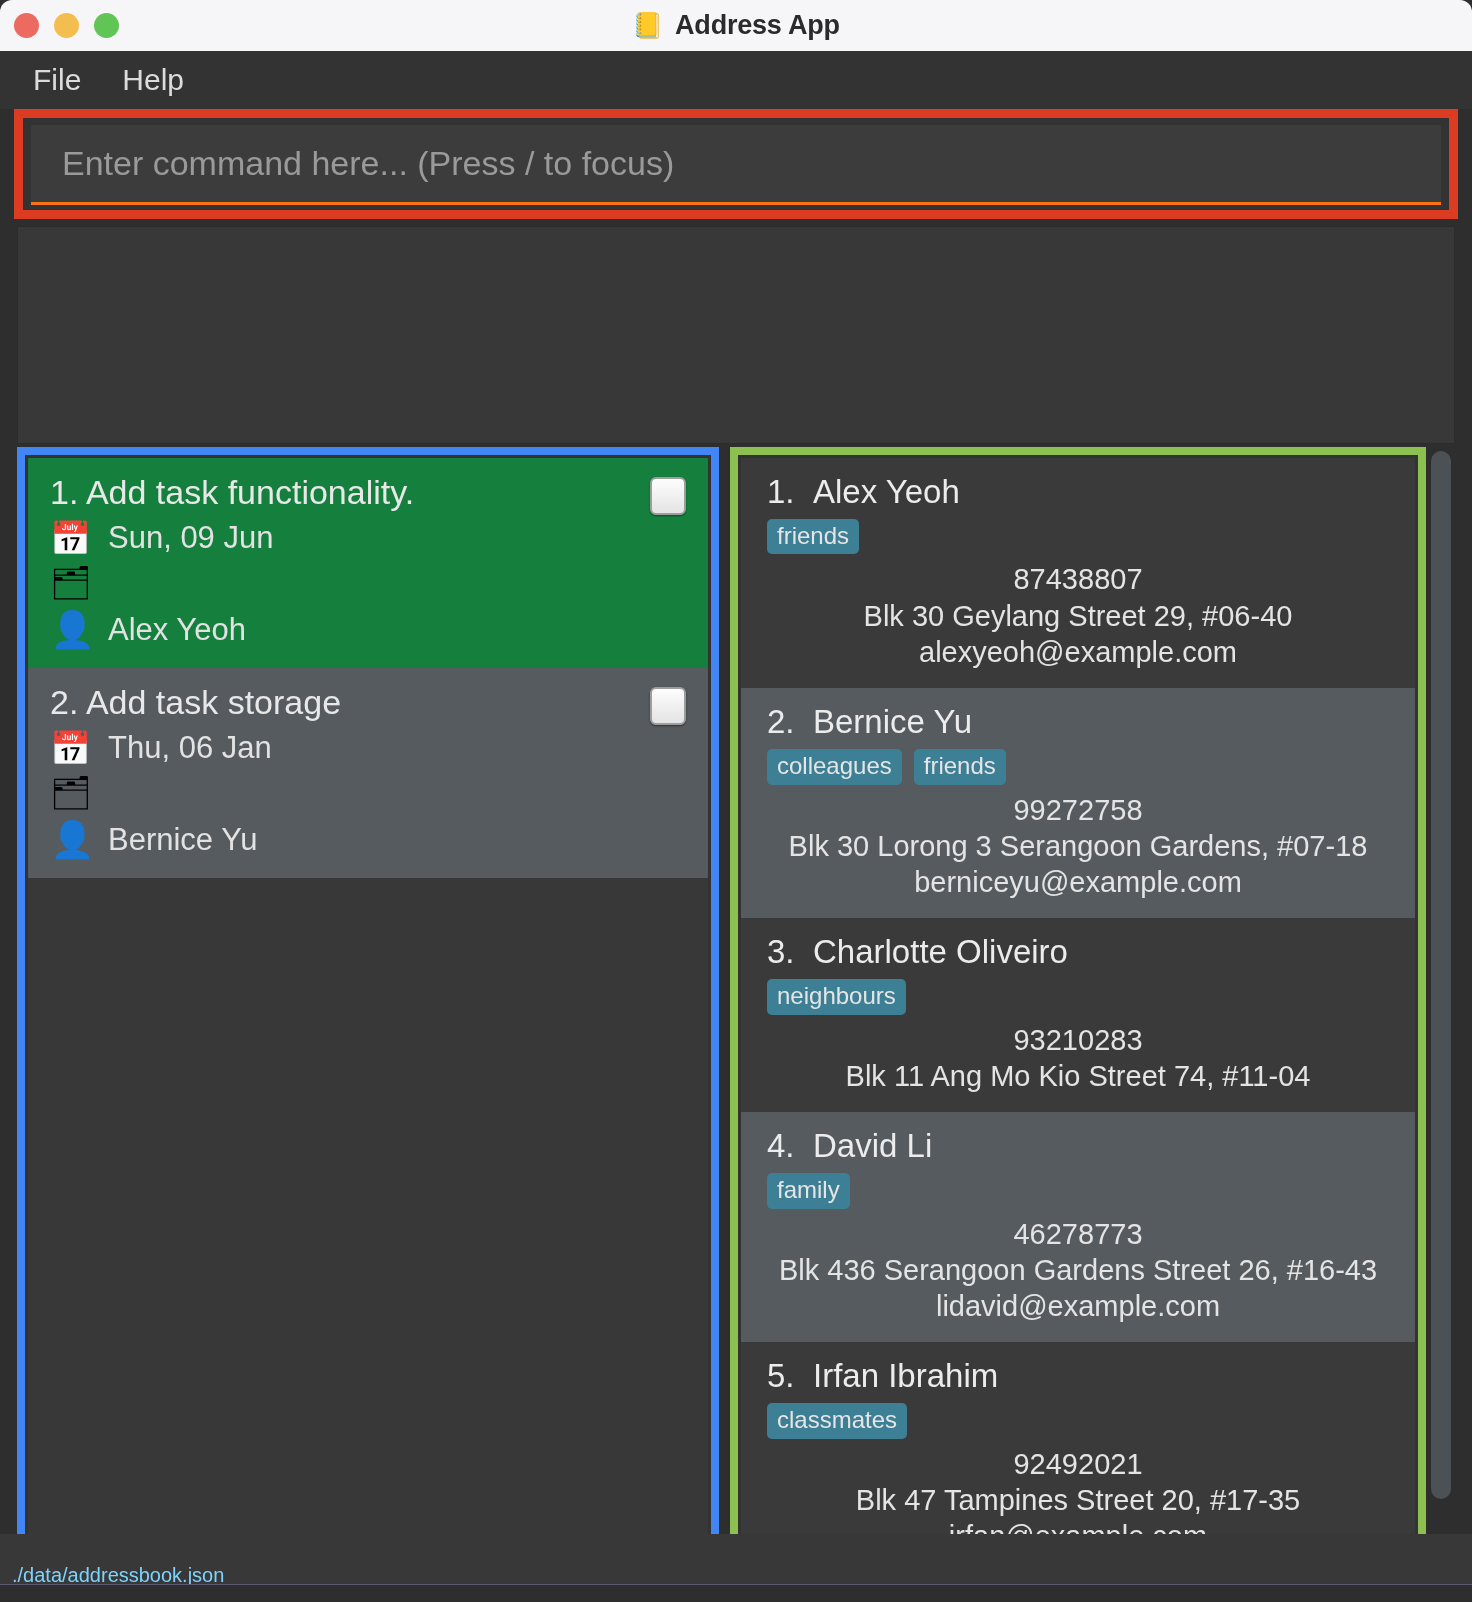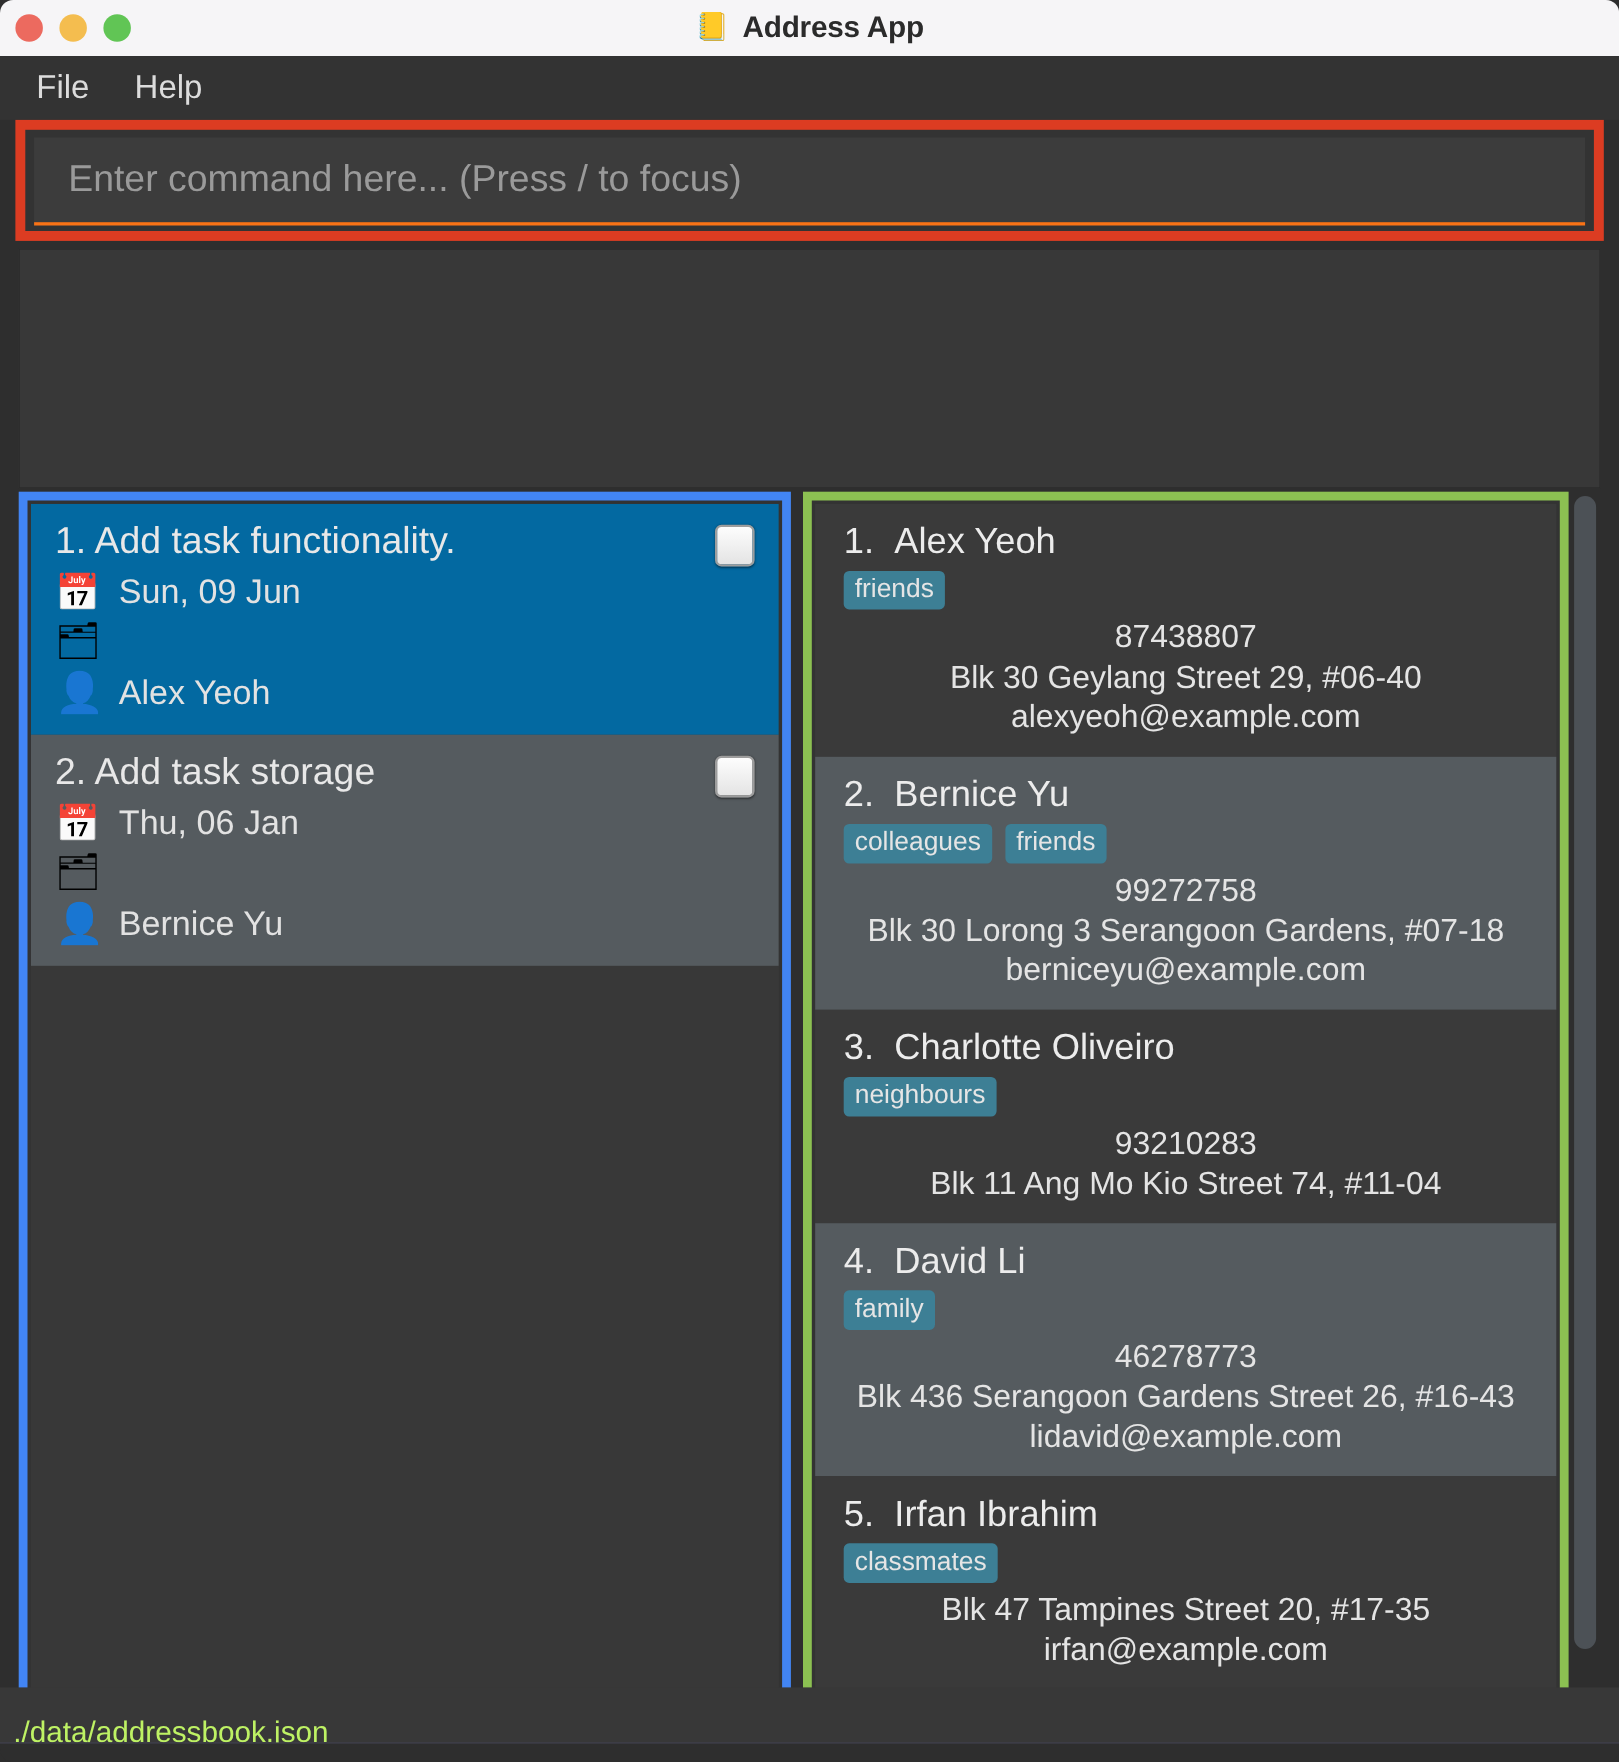--- a/index.html
+++ b/index.html
@@ -131,21 +131,21 @@
   .tasks-list {
     position: absolute;
     inset: 3px;
     background: #383838;
     overflow: hidden;
   }
   .task-card {
     position: relative;
     padding: 14px 22px 20px 22px;
   }
-  .task-card.odd  { background: #0369a1; }
+  .task-card.odd  { background: #15803d; }
   .task-card.even { background: #555b5f; }
 
   .task-title {
     font-size: 34px;
     color: #e8e8e8;
     font-weight: 400;
     line-height: 1.18;
     margin-bottom: 4px;
   }
   .task-row {
@@ -251,22 +251,22 @@
     bottom: 18px;
     width: 1472px;
     height: 50px;
     background: #383838;
     display: flex;
     align-items: center;
     padding-left: 12px;
     overflow: hidden;
   }
   .status-text {
-    color: #bef264;
-    font-size: 27px;
+    color: #7dd3fc;
+    font-size: 20px;
     font-weight: 300;
     position: relative;
     top: 16px;
   }
   .window-bottom {
     position: absolute;
     left: 0; bottom: 0;
     width: 1472px;
     height: 18px;
     background: #2e2e2e;
@@ -401,20 +401,21 @@
       </div>
 
       <div class="contact-card odd">
         <div class="contact-name">
           <span class="contact-index">5.</span>
           <span>Irfan Ibrahim</span>
         </div>
         <div class="tag-row">
           <span class="tag">classmates</span>
         </div>
+        <div class="contact-line">92492021</div>
         <div class="contact-line">Blk 47 Tampines Street 20, #17-35</div>
         <div class="contact-line">irfan@example.com</div>
       </div>
 
     </div>
   </div>
 
   <div class="contacts-scrollbar"></div>
 
   <div class="statusbar">

